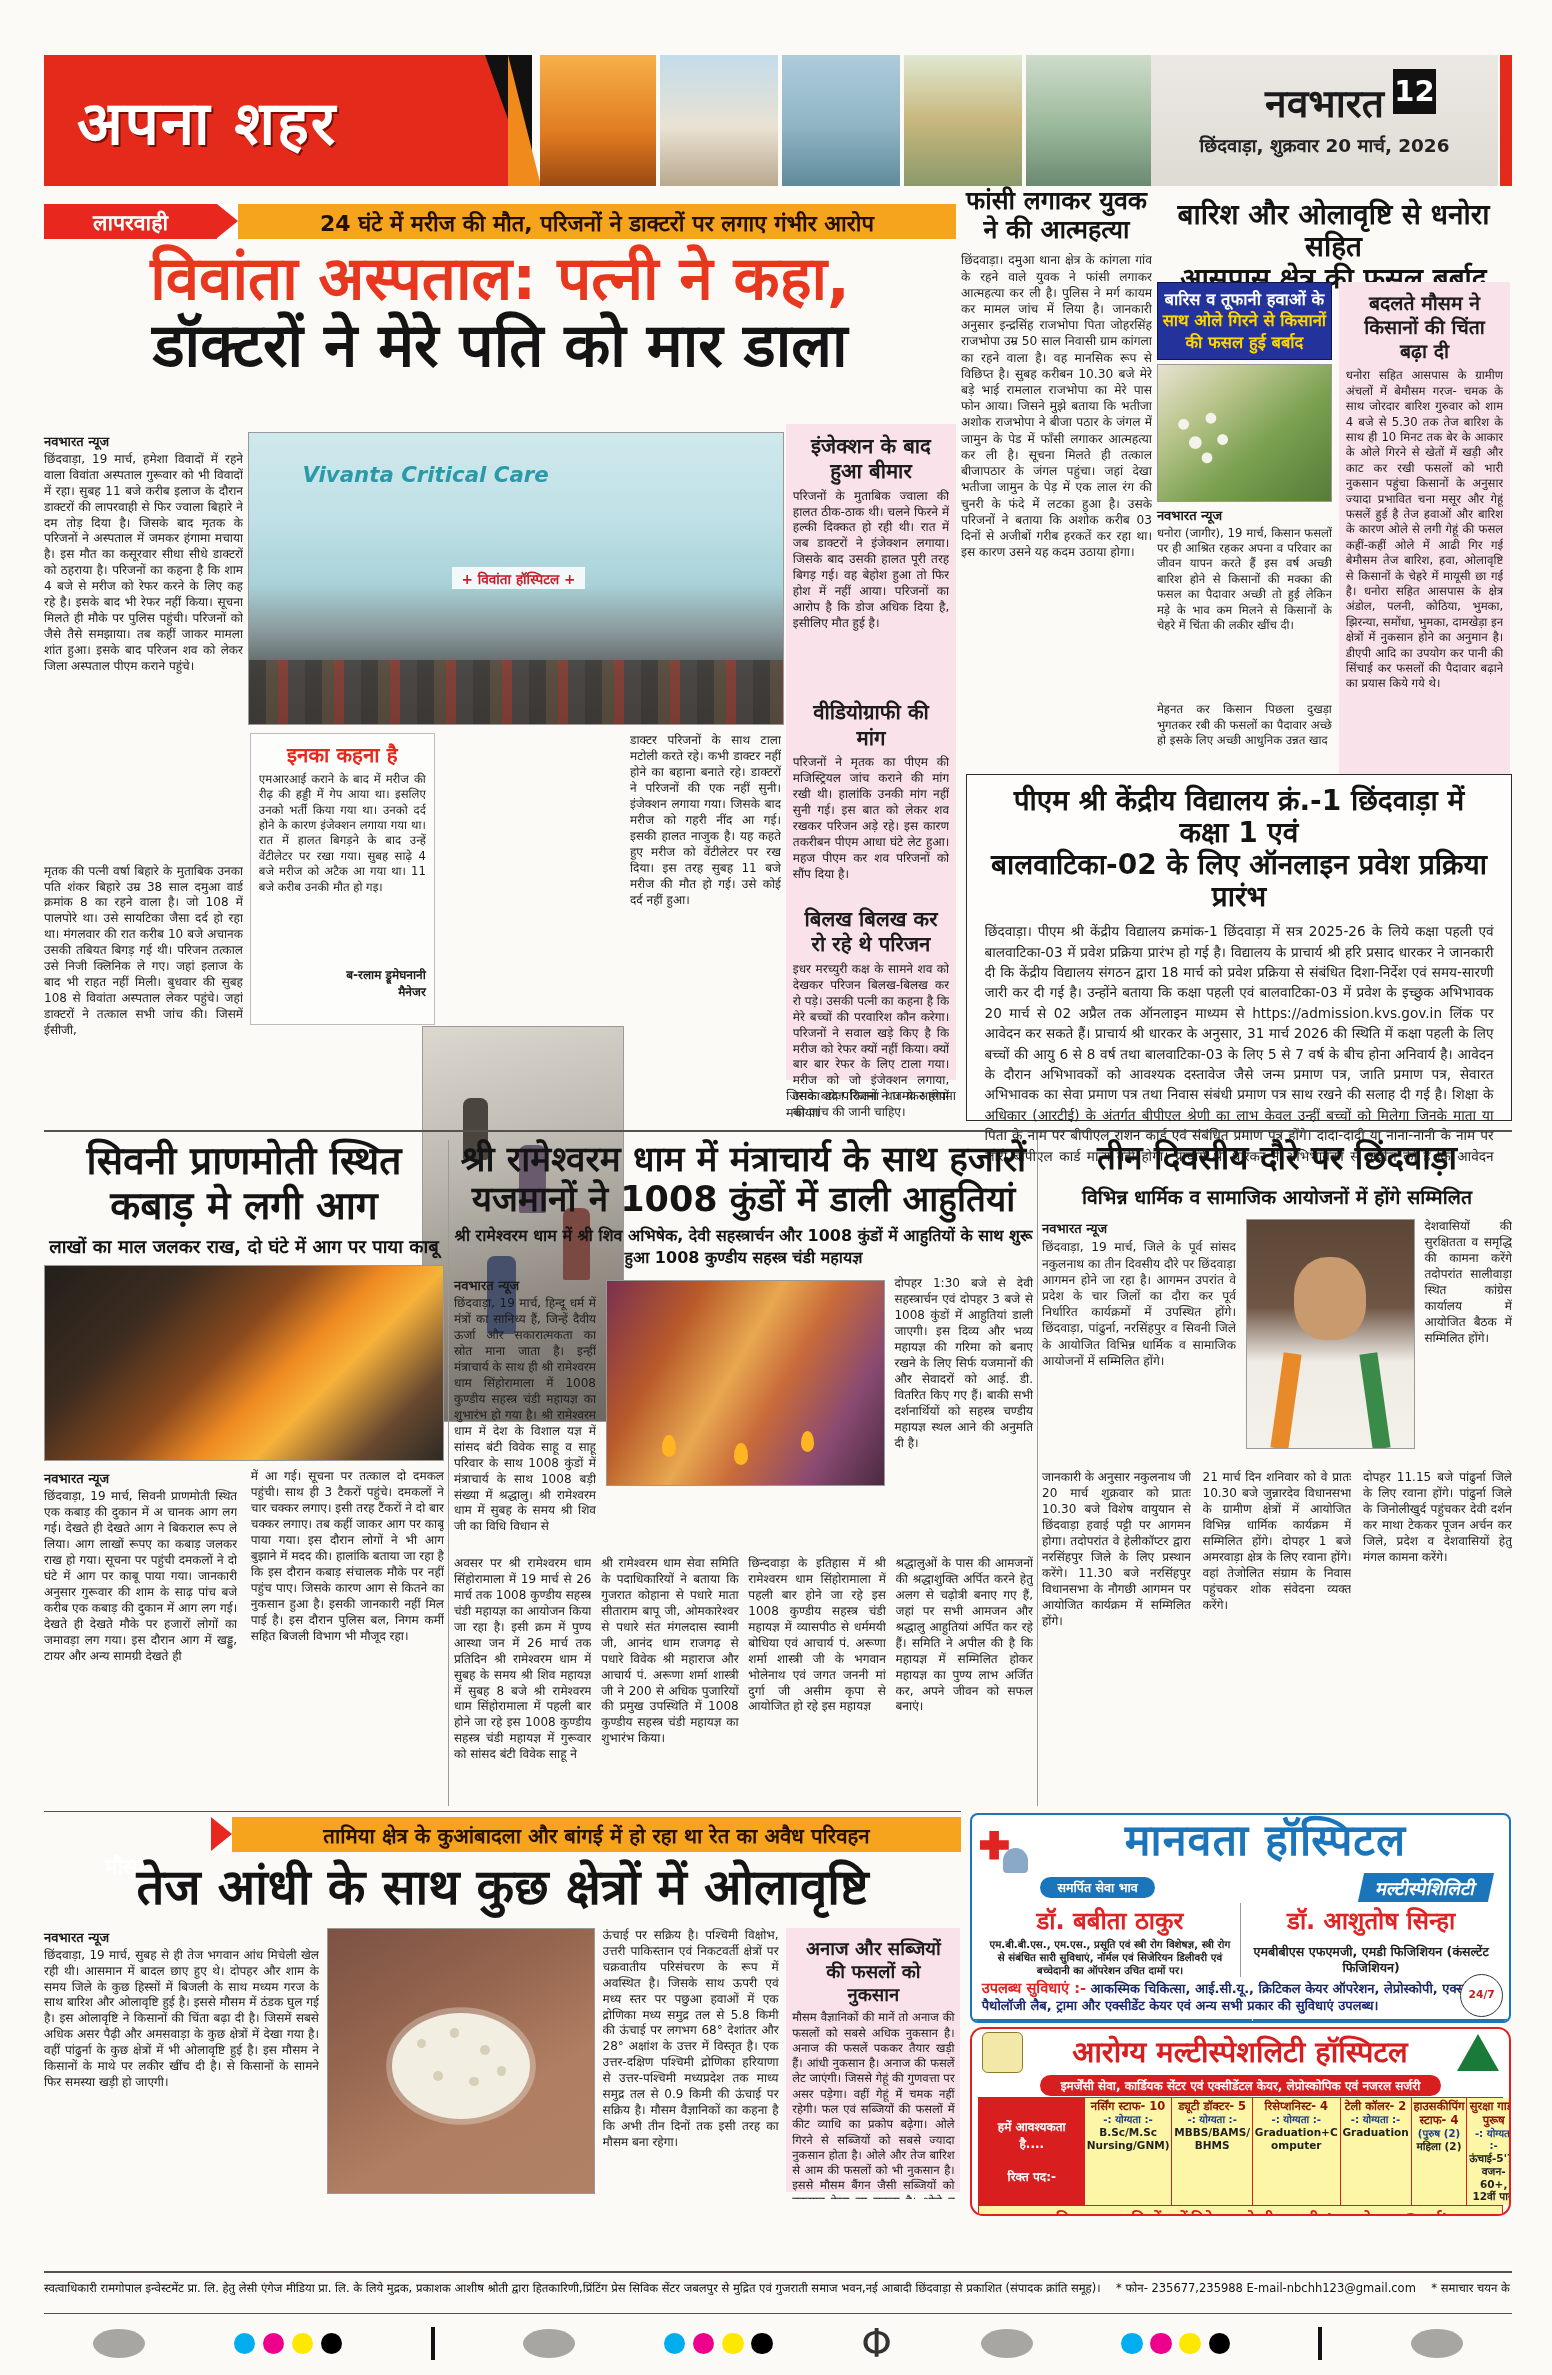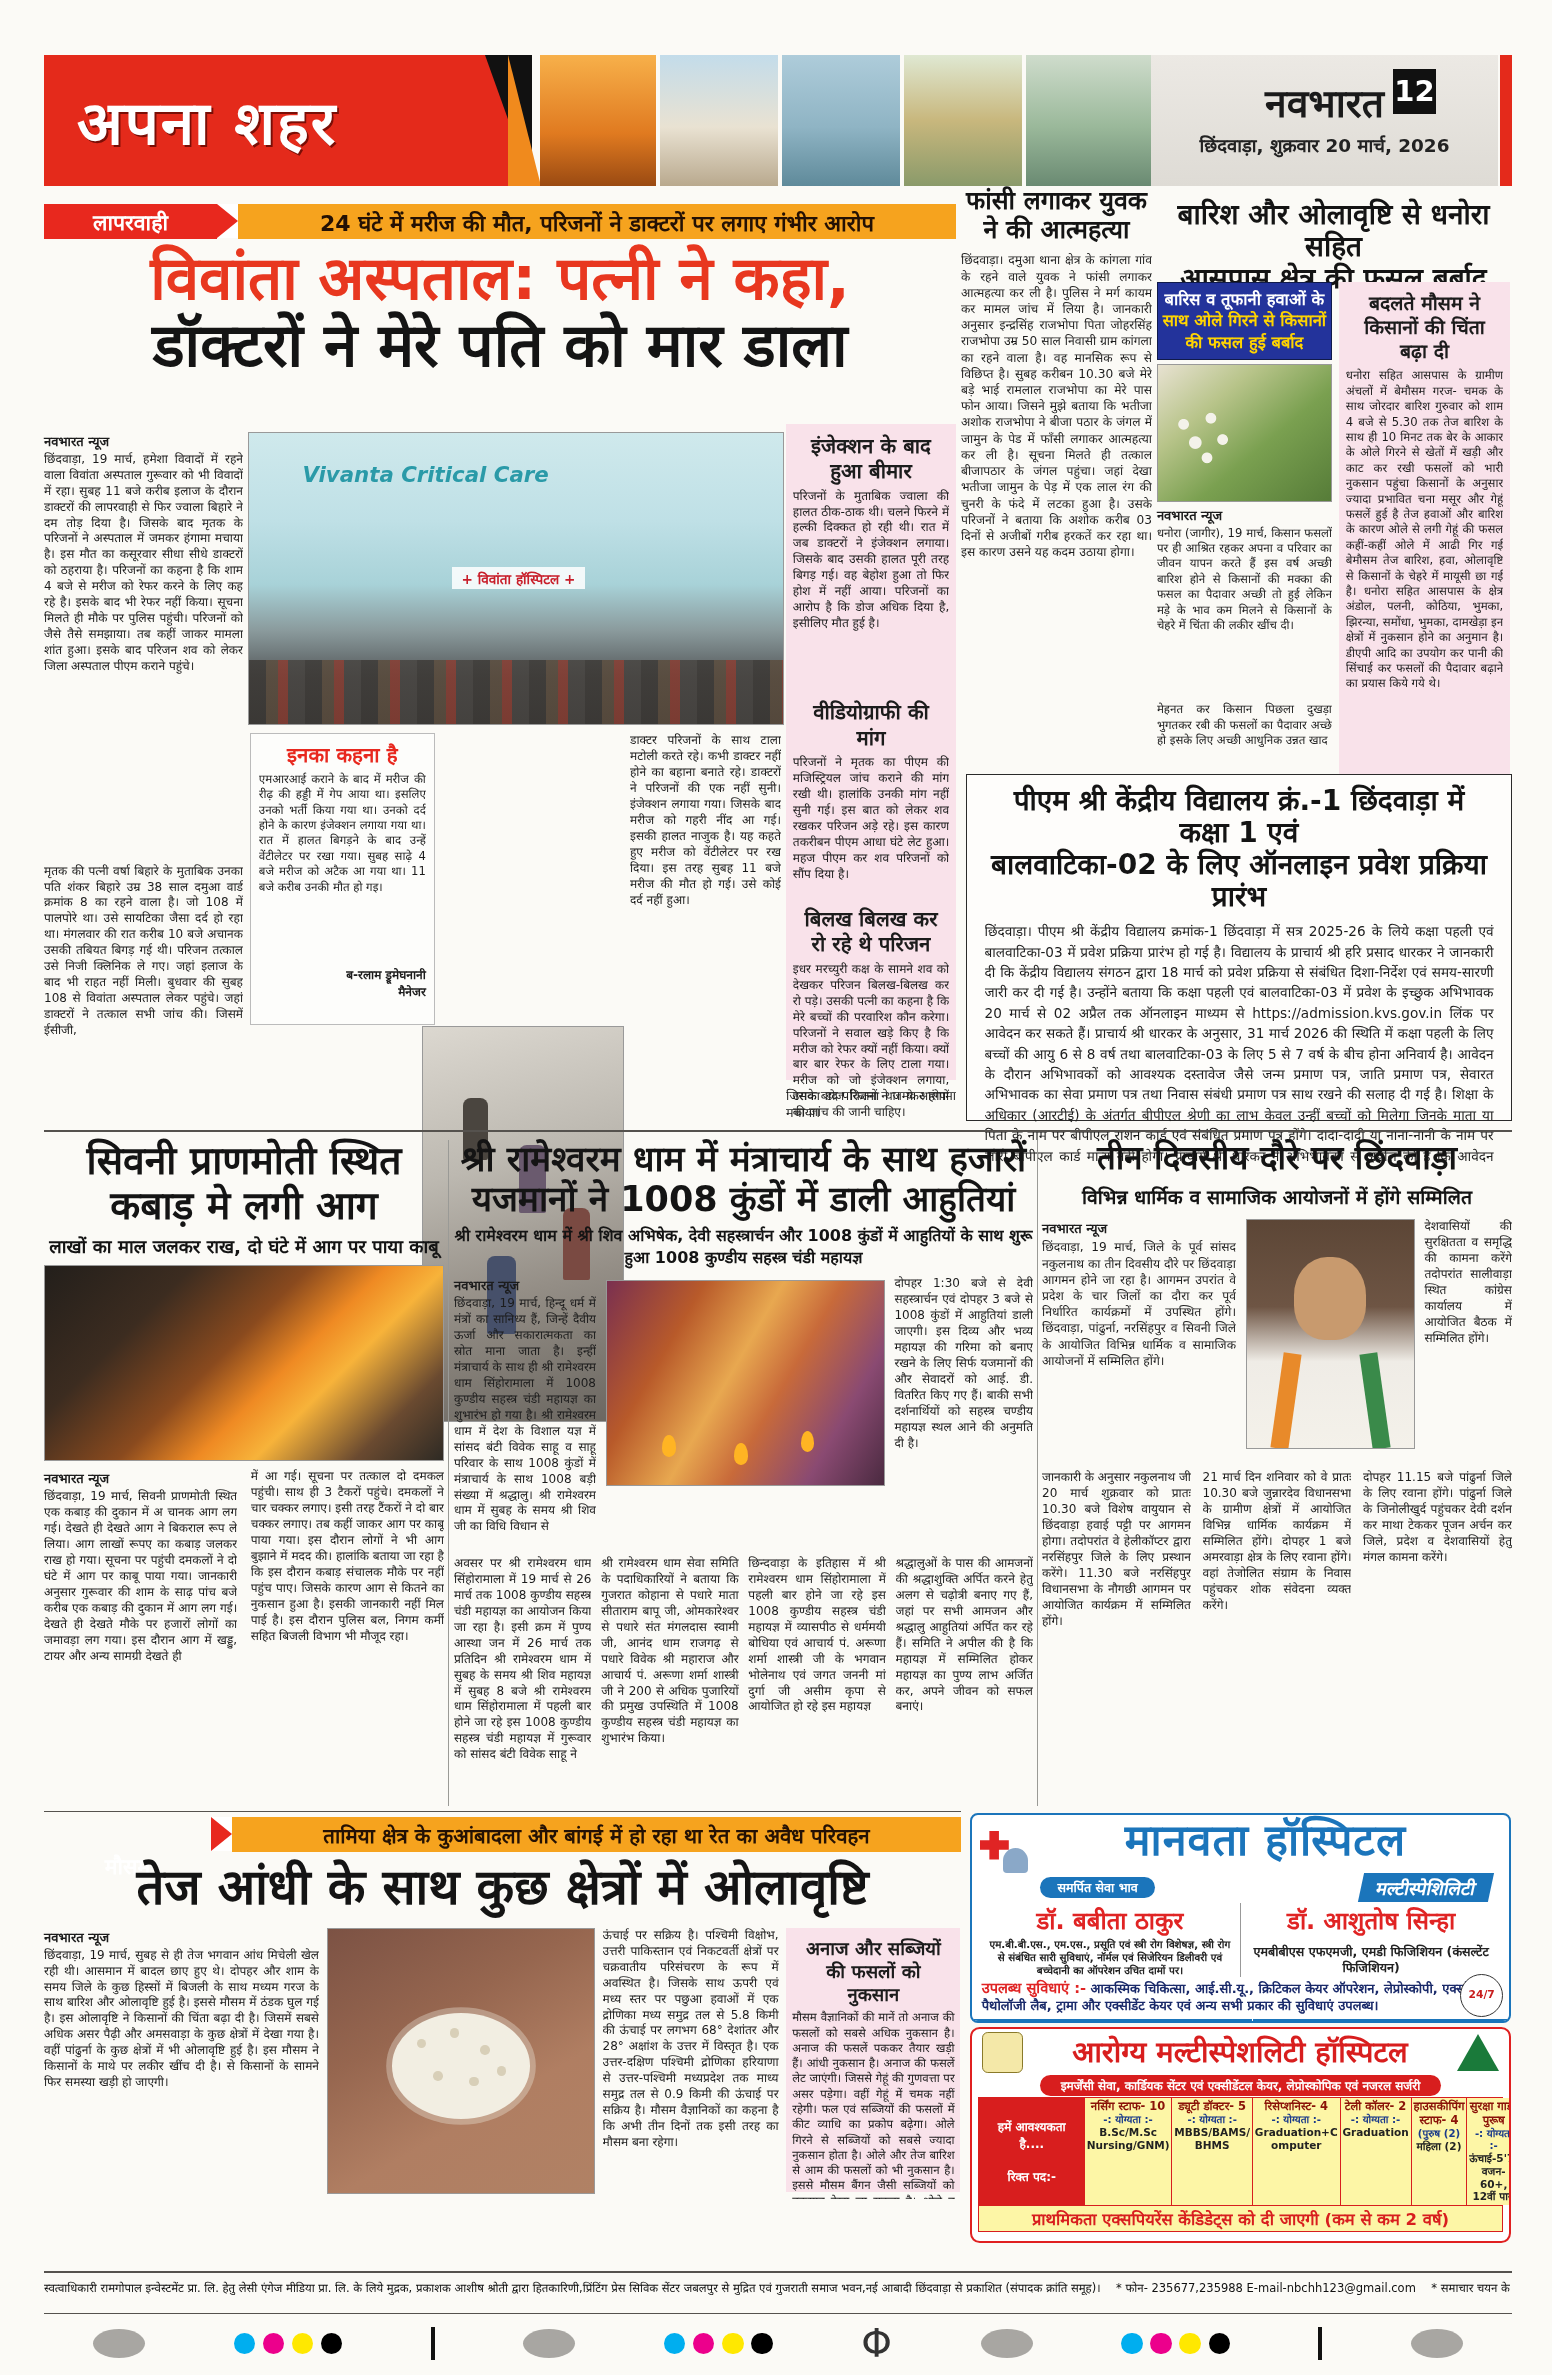--- a/index.html
+++ b/index.html
@@ -356,21 +356,21 @@
       <span class="lbl">उपलब्ध सुविधाएं :-</span>
       <span>आकस्मिक चिकित्सा, आई.सी.यू., क्रिटिकल केयर ऑपरेशन, लेप्रोस्कोपी, एक्सरे, पैथोलॉजी लैब, ट्रामा और एक्सीडेंट केयर एवं अन्य सभी प्रकार की सुविधाएं उपलब्ध।</span>
       <span class="badge247">24/7</span>
     </div>
     <div class="mv-bar">
       <div class="a">पता:-भुवनेश्वर टॉवर, परासिया नाका, छिंदवाड़ा (म.प्र)</div>
       <div class="b">संपर्क करें- 07162-359522, 7974426766</div>
     </div>
   </div>
 
-  <div class="abs ad-arogya" style="left:970px;top:2027px;width:541px;height:216px;box-sizing:border-box;">
+  <div class="abs ad-arogya" style="left:970px;top:2027px;width:541px;height:189px;box-sizing:border-box;border-radius:13px;">
     <div class="ar-head">
       <div class="ar-logo1"></div>
       <div class="ar-title">आरोग्य मल्टीस्पेशलिटी हॉस्पिटल</div>
       <div class="ar-logo2"></div>
     </div>
     <div class="ar-ribbon">इमर्जेंसी सेवा, कार्डियक सेंटर एवं एक्सीडेंटल केयर, लेप्रोस्कोपिक एवं नजरल सर्जरी</div>
     <div class="ar-table">
       <div class="ar-need">
         <div>हमें आवश्यकता है....</div>
         <div>रिक्त पद:-</div>

